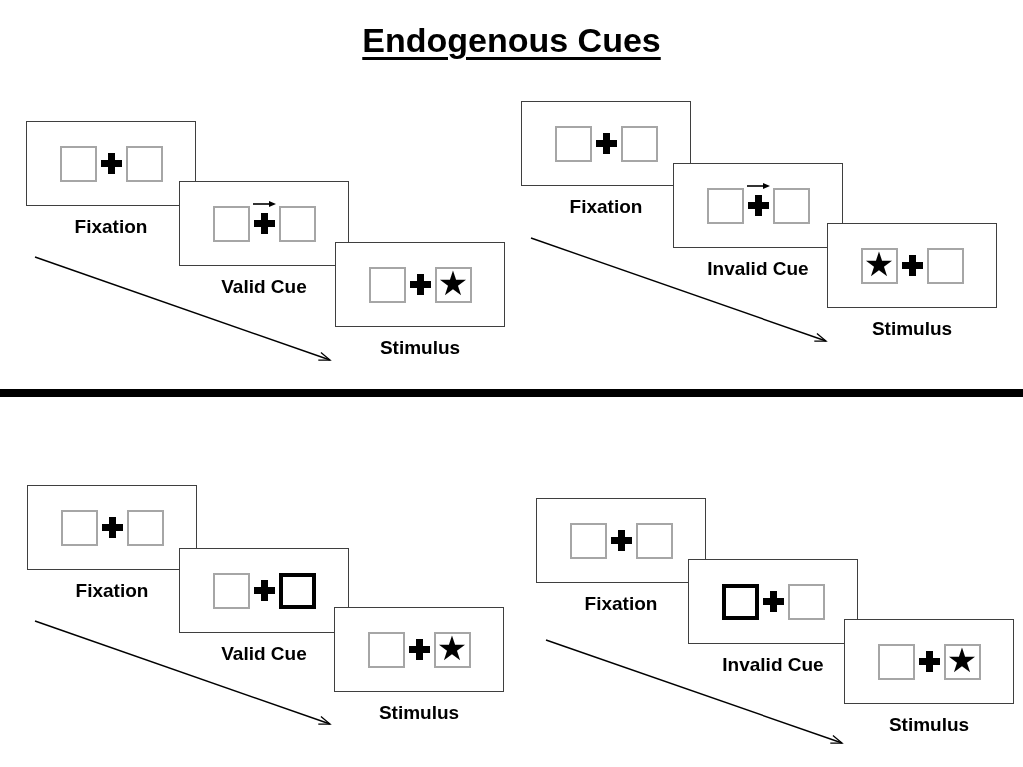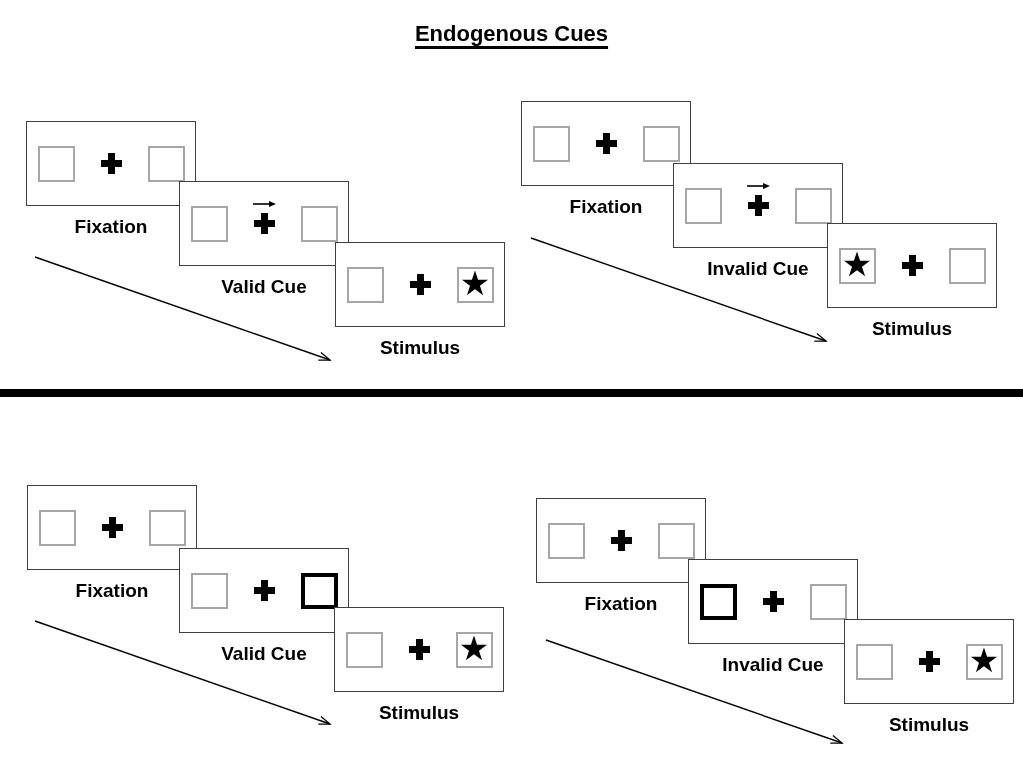--- a/index.html
+++ b/index.html
@@ -8,39 +8,39 @@
     width: 1023px; height: 767px;
     background: #ffffff;
     font-family: "Liberation Sans", sans-serif;
     position: relative;
     overflow: hidden;
   }
   .stage { position: absolute; inset: 0; }
 
   .section-title {
     position: absolute; left: 0; width: 100%;
-    text-align: center; font-weight: 700; font-size: 22px; color: #000;
+    text-align: center; font-weight: 700; font-size: 34px; color: #000;
     text-decoration: underline; text-decoration-thickness: 3px; text-underline-offset: 5px;
     letter-spacing: 0px;
   }
   #title-endo { top: 21px; }
   #title-exo  { top: 413px; }
 
   .divider {
     position: absolute; left: 0; top: 389px;
     width: 1023px; height: 8px; background: #000;
   }
 
   .overlay { position: absolute; left: 0; top: 0; z-index: 0; }
   .overlay line { stroke: #000; stroke-width: 1.4; }
 
   .panel {
     position: absolute; width: 170px; height: 85px;
     background: #fff; border: 1px solid #3f3f3f;
-    display: flex; align-items: center; justify-content: center; gap: 26px;
+    display: flex; align-items: center; justify-content: center; gap: 4px;
   }
   .z1 { z-index: 1; } .z2 { z-index: 2; } .z3 { z-index: 3; }
 
   
   #p-en-v-fix  { left: 26px;  top: 121px; }
   #p-en-v-cue  { left: 179px; top: 181px; }
   #p-en-v-stim { left: 335px; top: 242px; }
   #p-en-i-fix  { left: 521px; top: 101px; }
   #p-en-i-cue  { left: 673px; top: 163px; }
   #p-en-i-stim { left: 827px; top: 223px; }

